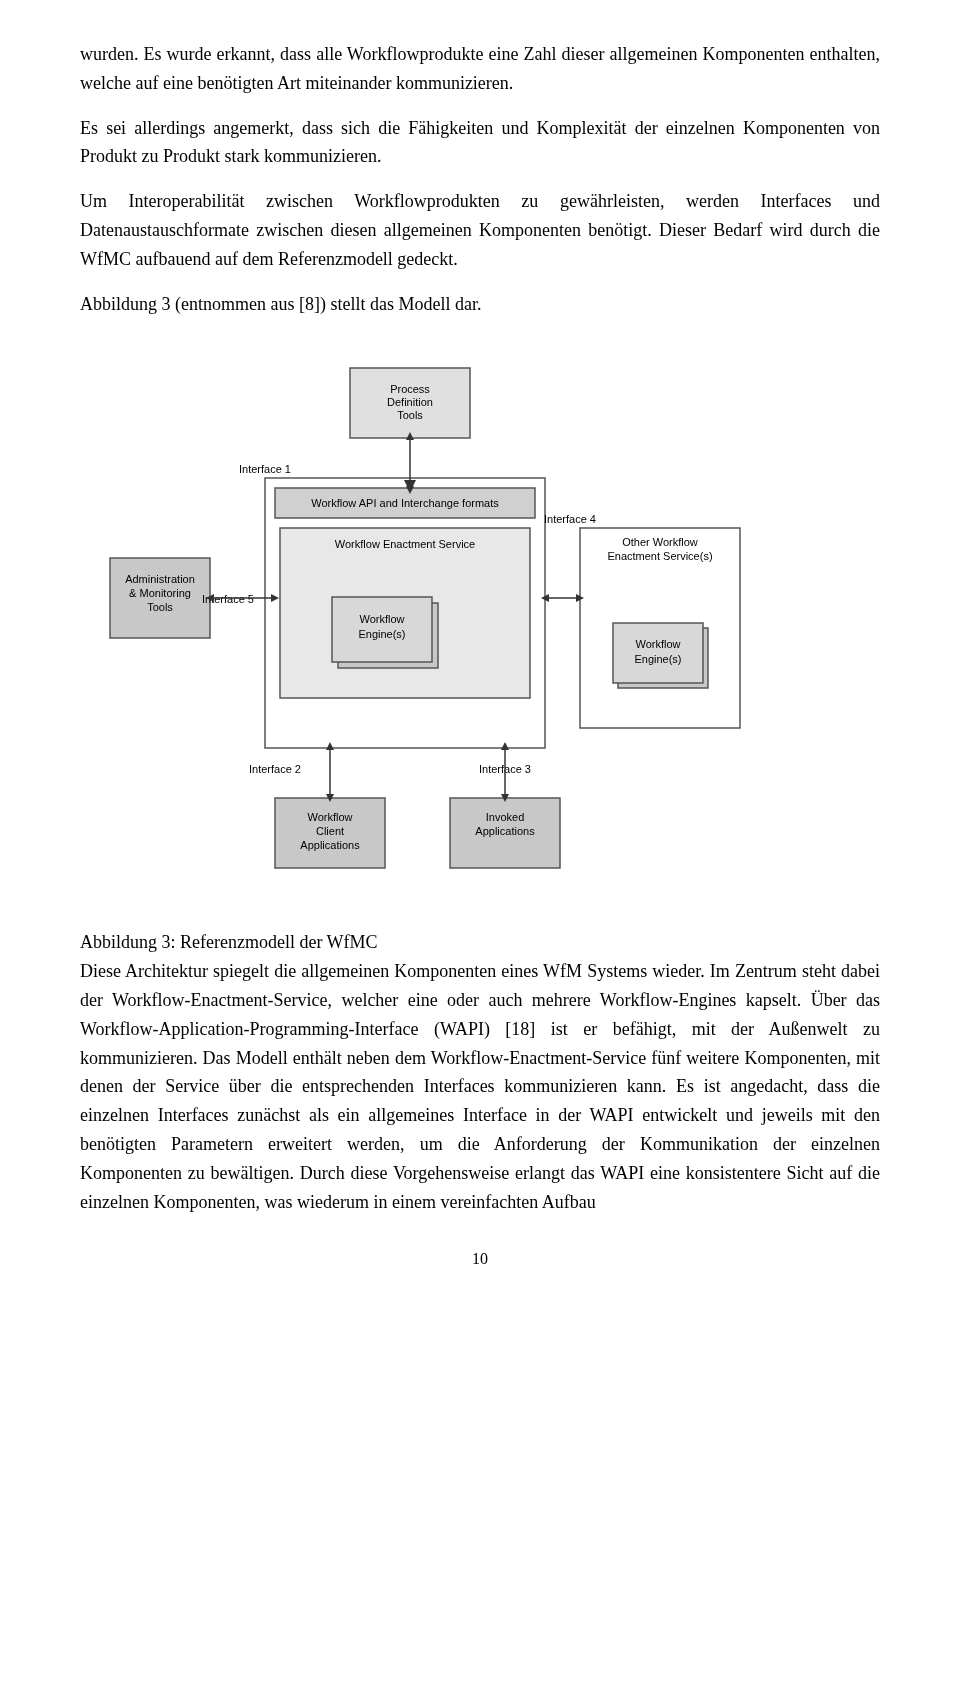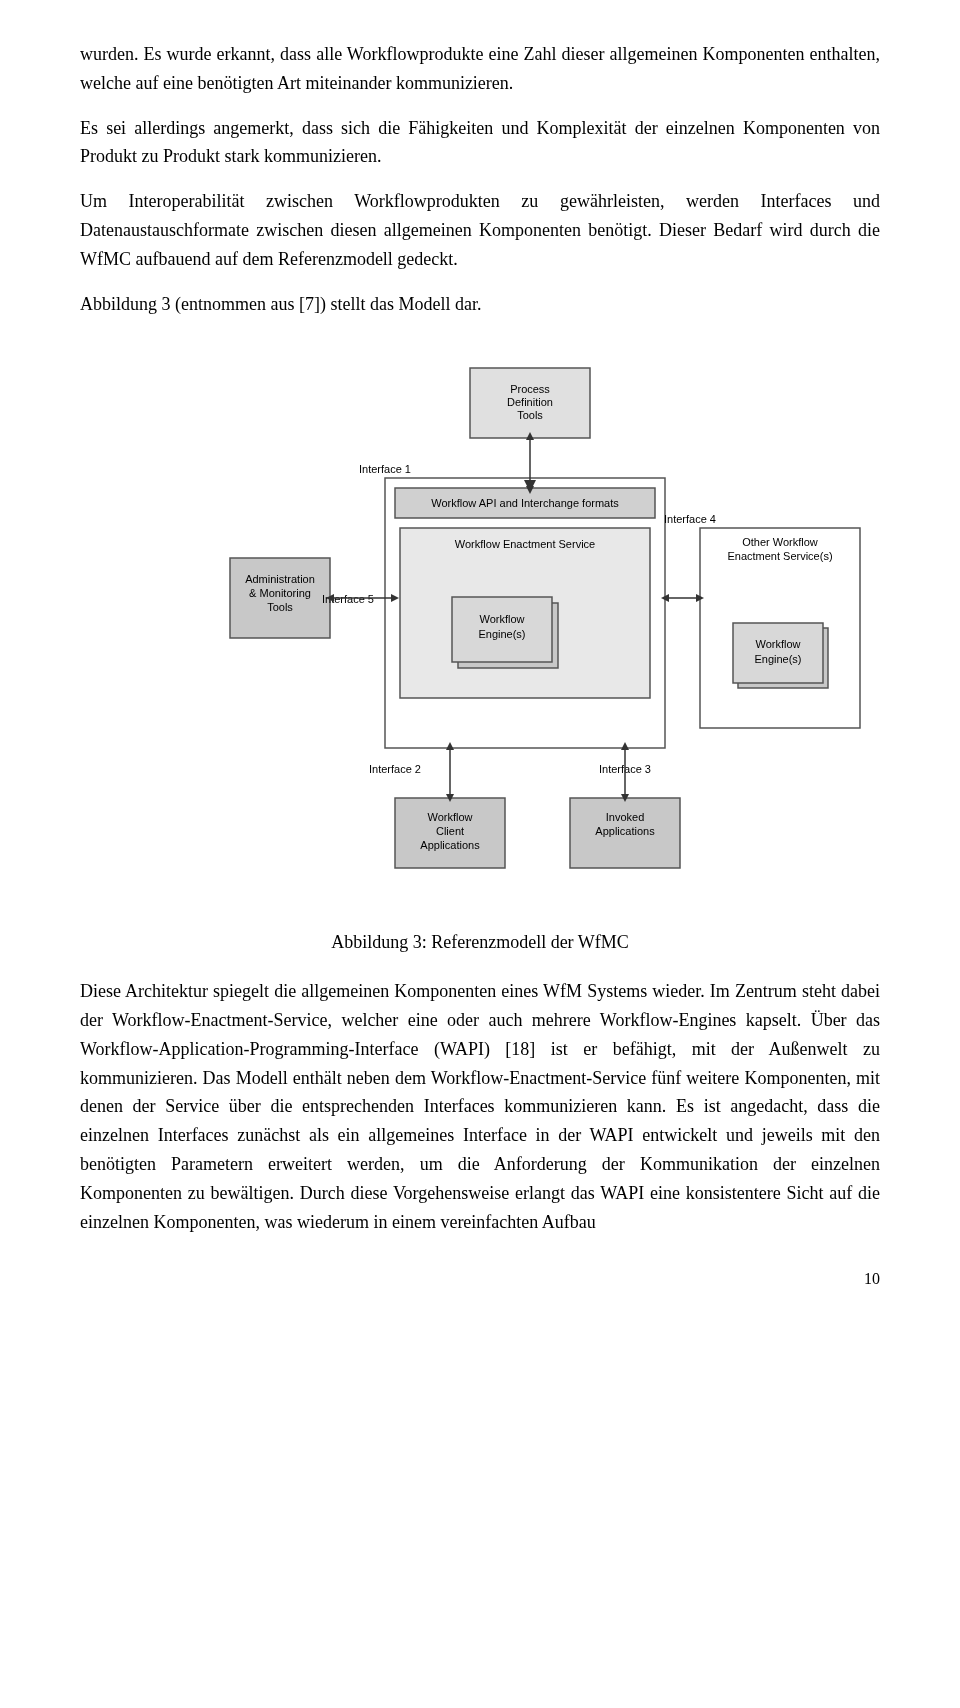--- a/index.html
+++ b/index.html
@@ -12,56 +12,54 @@
       width: 960px;
       margin: 0 auto;
       padding: 40px 80px;
     }
     .text-block {
       text-align: justify;
       margin-bottom: 16px;
     }
     .diagram-container {
       display: flex;
-      justify-content: flex-end;
+      justify-content: flex-start;
       margin: 30px 0 20px 0;
     }
     .diagram {
       position: relative;
       width: 680px;
       height: 560px;
     }
     .figure-caption {
-      text-align: center;
-      margin-bottom: 20px;
       font-size: 18px;
     }
     .page-number {
-      text-align: right;
+      text-align: center;
       margin-top: 30px;
       font-size: 16px;
     }
   </style>
 </head>
 <body>
 
 <div class="text-block">
   <span>wurden. Es wurde erkannt, dass alle Workflowprodukte eine Zahl dieser allgemeinen Komponenten enthalten, welche auf eine benötigten Art miteinander kommunizieren.</span>
 </div>
 
 <div class="text-block">
   <span>Es sei allerdings angemerkt, dass sich die Fähigkeiten und Komplexität der einzelnen Komponenten von Produkt zu Produkt stark kommunizieren.</span>
 </div>
 
 <div class="text-block">
   <span>Um Interoperabilität zwischen Workflowprodukten zu gewährleisten, werden Interfaces und Datenaustauschformate zwischen diesen allgemeinen Komponenten benötigt. Dieser Bedarf wird durch die WfMC aufbauend auf dem Referenzmodell gedeckt.</span>
 </div>
 
 <div class="text-block">
-  <span>Abbildung 3 (entnommen aus [7]) stellt das Modell dar.</span>
+  <span>Abbildung 3 (entnommen aus [8]) stellt das Modell dar.</span>
 </div>
 
 <div class="diagram-container">
   <div class="diagram">
     <svg viewBox="0 0 680 560" xmlns="http://www.w3.org/2000/svg" style="width:680px;height:560px;font-family:Arial,sans-serif;">
 
       <rect x="185" y="130" width="280" height="270" fill="none" stroke="#555" stroke-width="1.5"></rect>
 
       <rect x="500" y="180" width="160" height="200" fill="none" stroke="#555" stroke-width="1.5"></rect>
 

